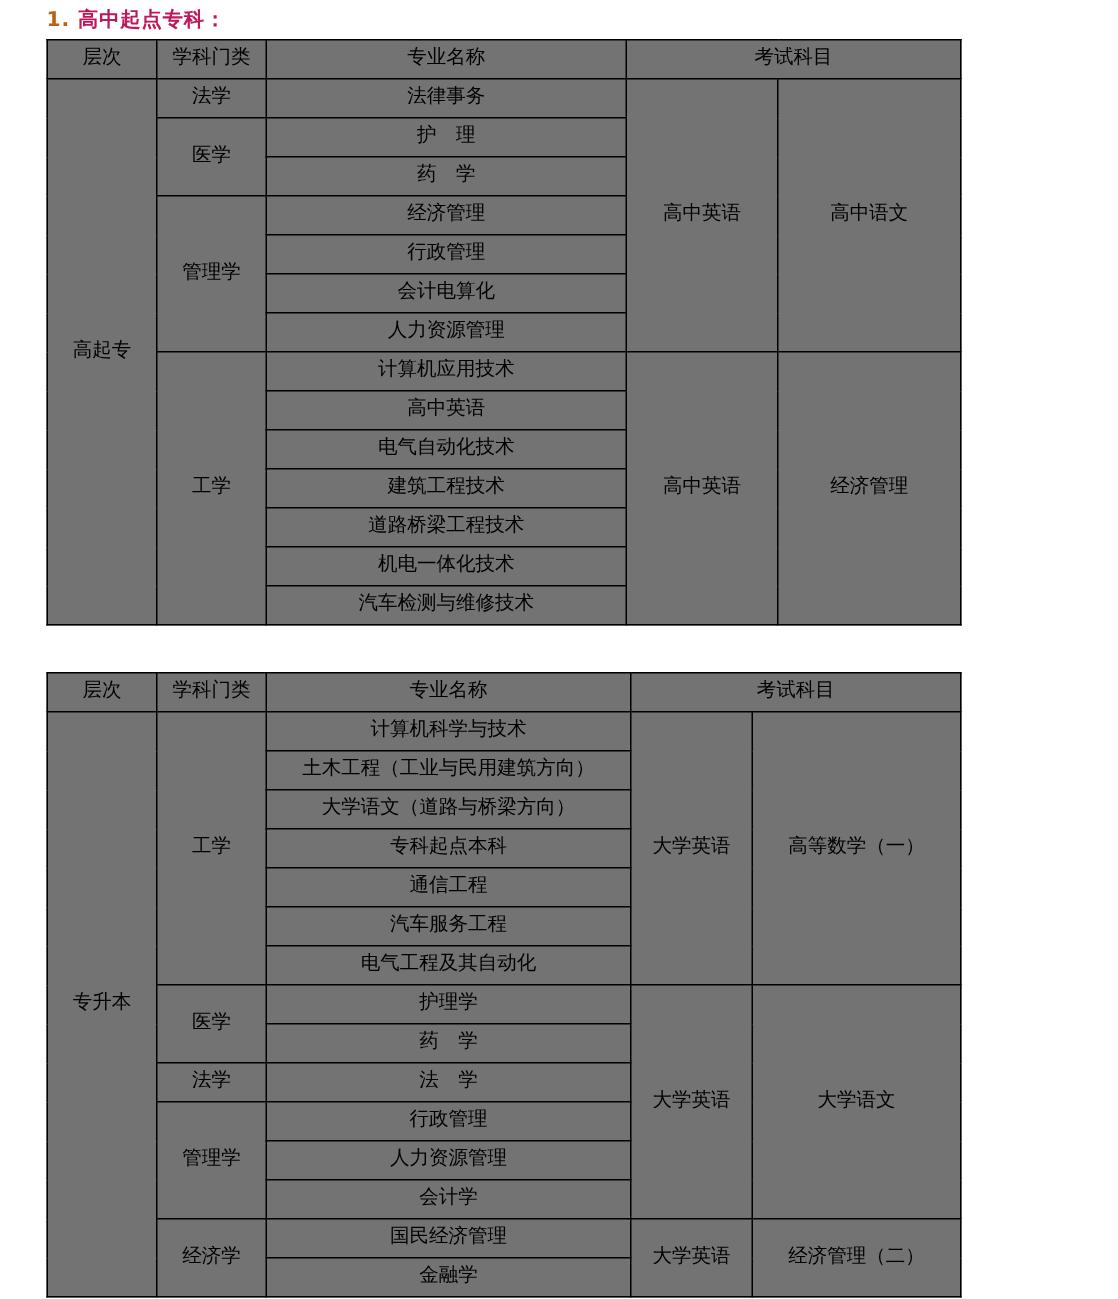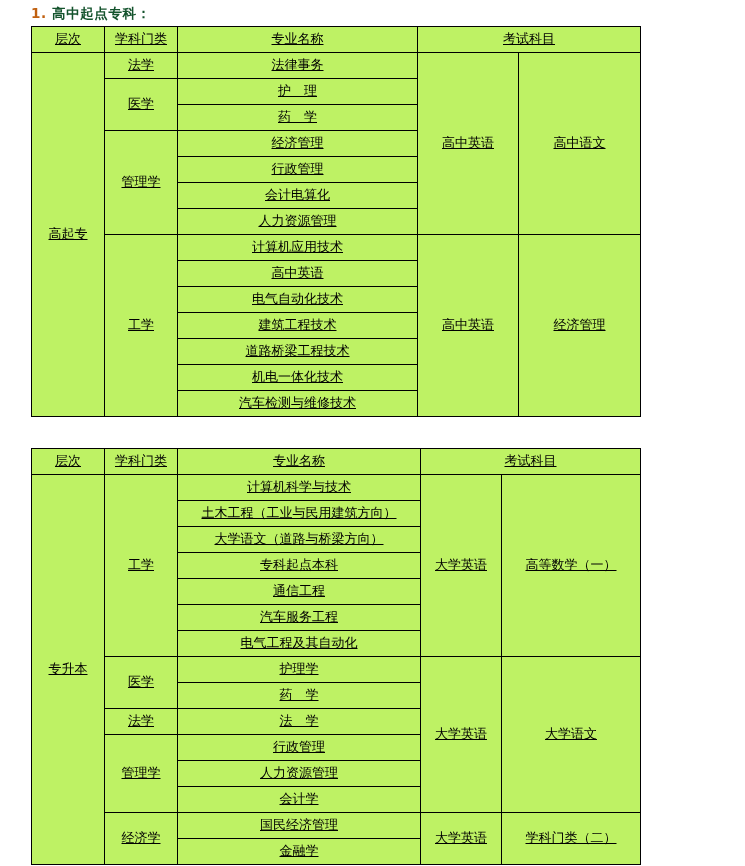--- a/index.html
+++ b/index.html
@@ -19,28 +19,27 @@
   .section { position: absolute; left: 0; top: 0; width: 745px; }
 
   .sec-title {
     font-size: 13.5px;
     font-weight: bold;
     letter-spacing: 0.6px;
     line-height: 18px;
     white-space: nowrap;
   }
   .sec-title .num { color: #c06010; }
-  .sec-title .rest { color: #14532d; }
+  .sec-title .rest { color: #be185d; }
 
   table.grid {
     border-collapse: collapse;
     table-layout: fixed;
     border: 1.6px solid #000;
-    background: #bef264;
-    text-decoration: underline;
+    background: #737373;
   }
   table.grid td {
     border: 1px solid #000;
     text-align: center;
     vertical-align: middle;
     font-size: 13px;
     line-height: 1.1;
     padding: 0;
     color: #000;
     font-family: "DejaVu Sans", "Liberation Sans", sans-serif;
@@ -207,20 +206,20 @@
         <td class="cell">人力资源管理</td>
       </tr>
       <tr>
         <td class="cell tb-thick">会计学</td>
       </tr>
 
       <tr>
         <td class="cell" rowspan="2">经济学</td>
         <td class="cell">国民经济管理</td>
         <td class="cell" rowspan="2">大学英语</td>
-        <td class="cell" rowspan="2">学科门类（二）</td>
+        <td class="cell" rowspan="2">经济管理（二）</td>
       </tr>
       <tr>
         <td class="cell">金融学</td>
       </tr>
     </tbody>
   </table>
 </div>
 
 </body></html>

